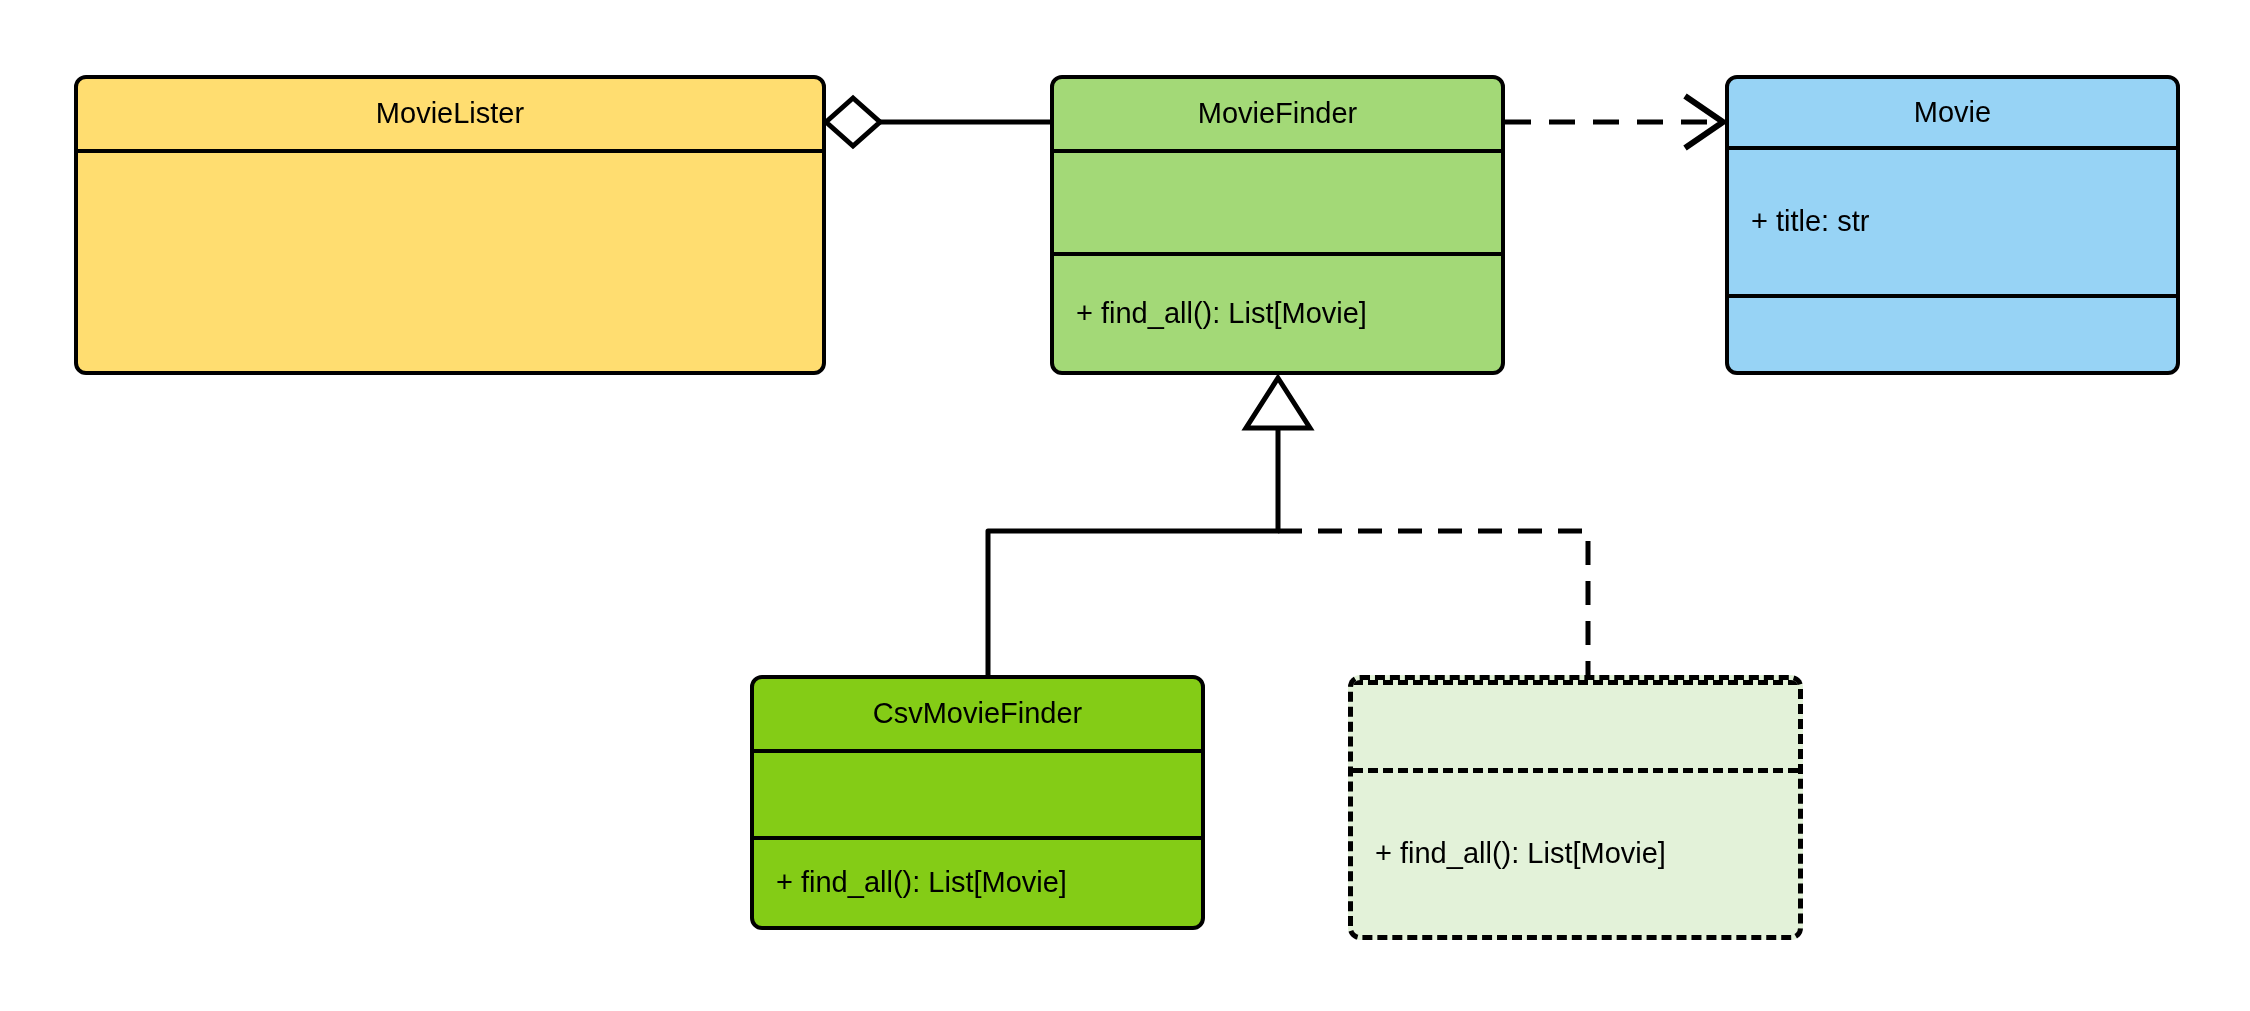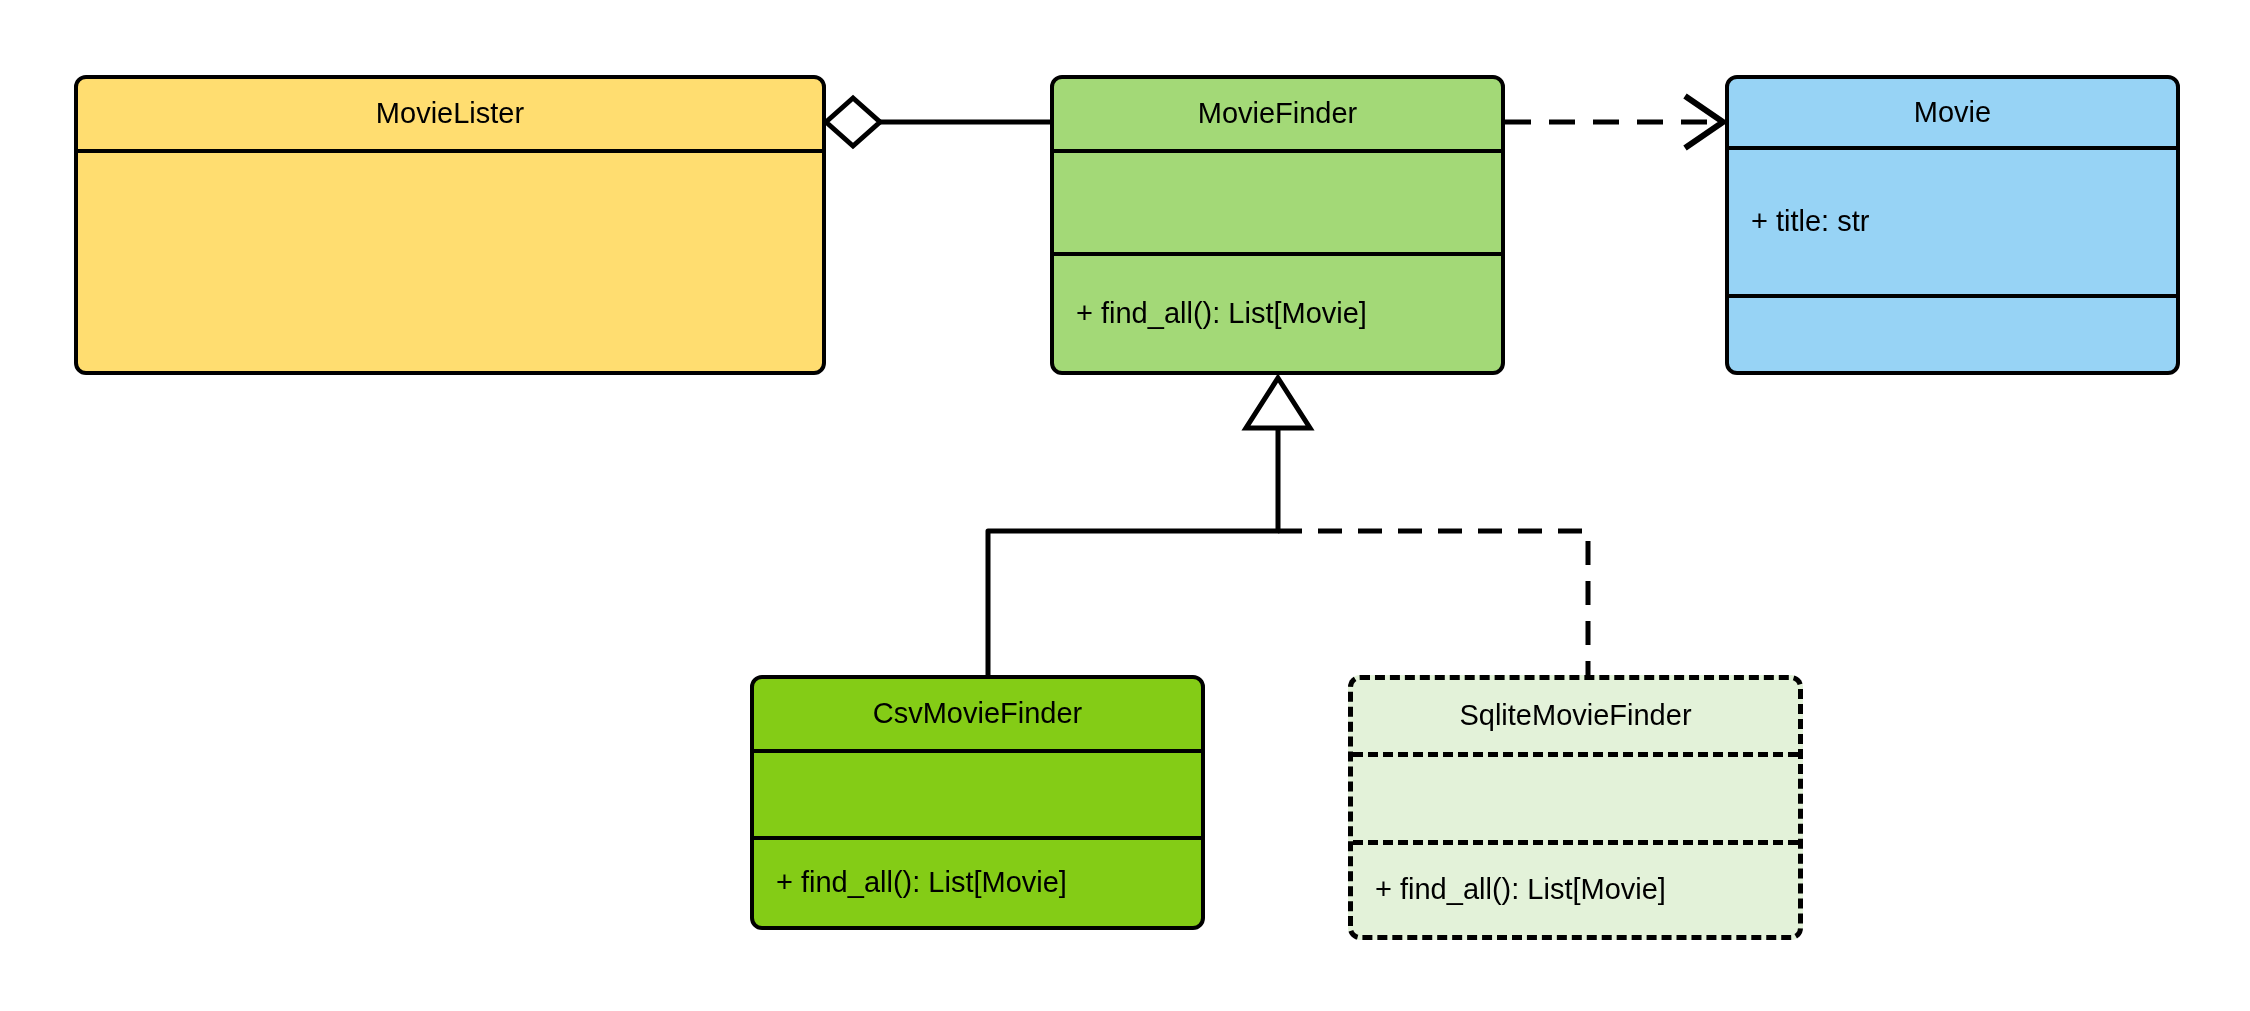--- a/index.html
+++ b/index.html
@@ -157,22 +157,19 @@
     <div class="compartment name-comp c1">
       <div class="class-name">CsvMovieFinder</div>
     </div>
     <div class="compartment divided c2"></div>
     <div class="compartment divided c3">
       <div class="member">+ find_all(): List[Movie]</div>
     </div>
   </div>
 
   <div class="uml-class dashed" id="class-sqlitemoviefinder" style="background:#E3F2D9;">
-    <div class="compartment name-comp c1">
-      <div class="class-name">SqliteMovieFinder</div>
-    </div>
     <div class="compartment divided c2"></div>
     <div class="compartment divided c3">
       <div class="member">+ find_all(): List[Movie]</div>
     </div>
   </div>
 
 </div>
 
 </body></html>

